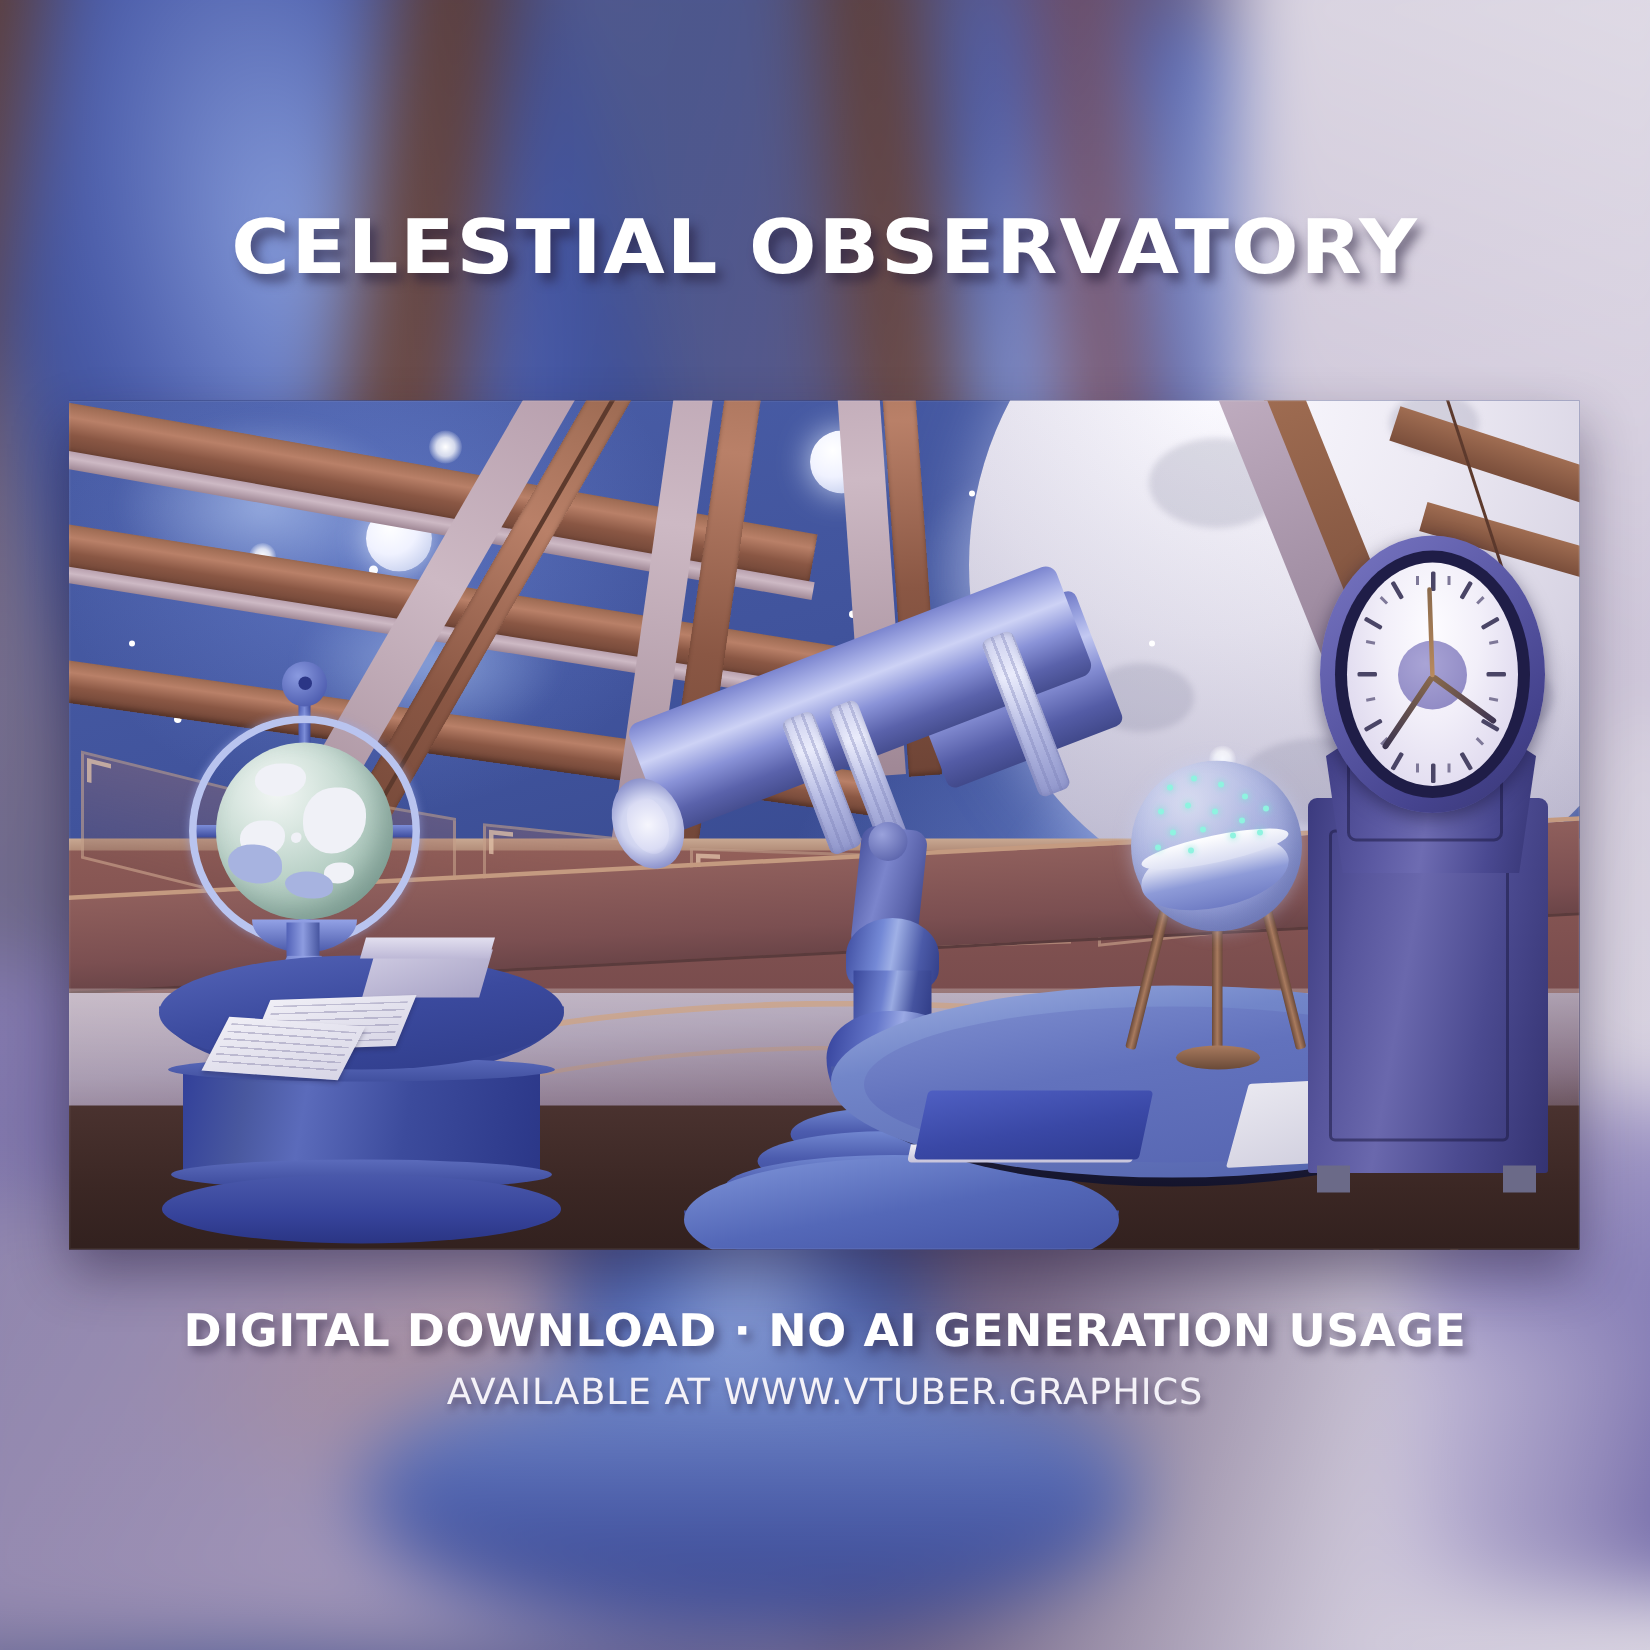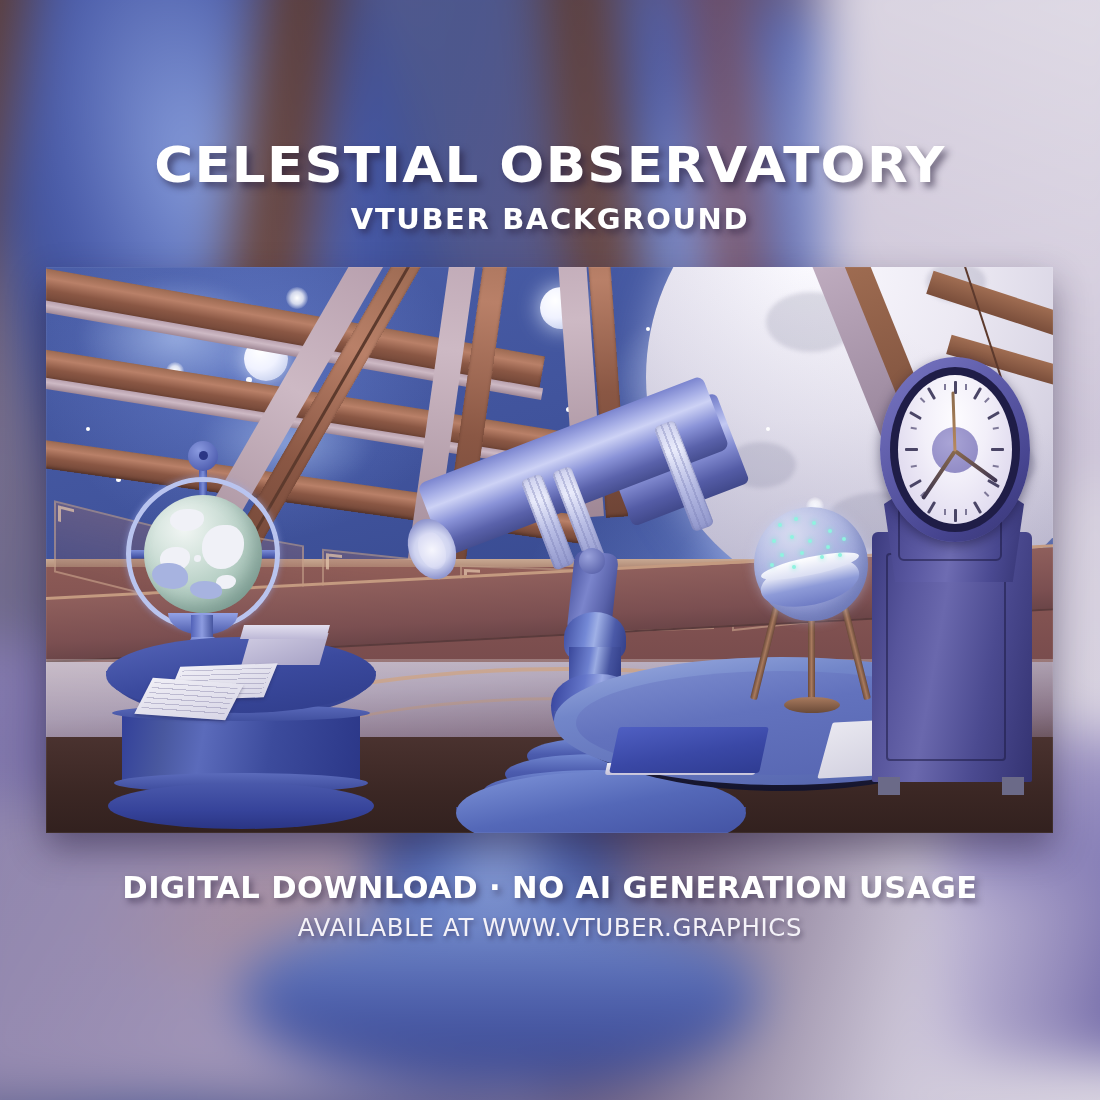--- a/index.html
+++ b/index.html
@@ -533,21 +533,20 @@
   <div id="bd-tele-stem"></div>
   <div id="bd-tele-bulb"></div>
   <div id="bd-tele-plate"></div>
   <div id="bd-rt-chair"></div>
   <div id="bd-rt-legs"></div>
 </div>
 <div id="tint"></div>
 
 <div id="title-block">
   <div id="main-title">CELESTIAL OBSERVATORY</div>
-  <div id="sub-title">VTUBER BACKGROUND</div>
 </div>
 
 <div id="card">
   <div id="scene">
 
     <div id="sky"></div>
 
     <div class="starcloud" style="left:30px;top:10px;width:200px;height:120px;background:radial-gradient(ellipse,rgba(200,220,255,.55),rgba(170,200,255,0) 70%);"></div>
     <div class="starcloud" style="left:150px;top:120px;width:180px;height:110px;background:radial-gradient(ellipse,rgba(190,215,255,.5),rgba(170,200,255,0) 70%);"></div>
     <div class="starcloud" style="left:560px;top:40px;width:180px;height:150px;background:radial-gradient(ellipse,rgba(210,225,255,.45),rgba(170,200,255,0) 70%);"></div>

